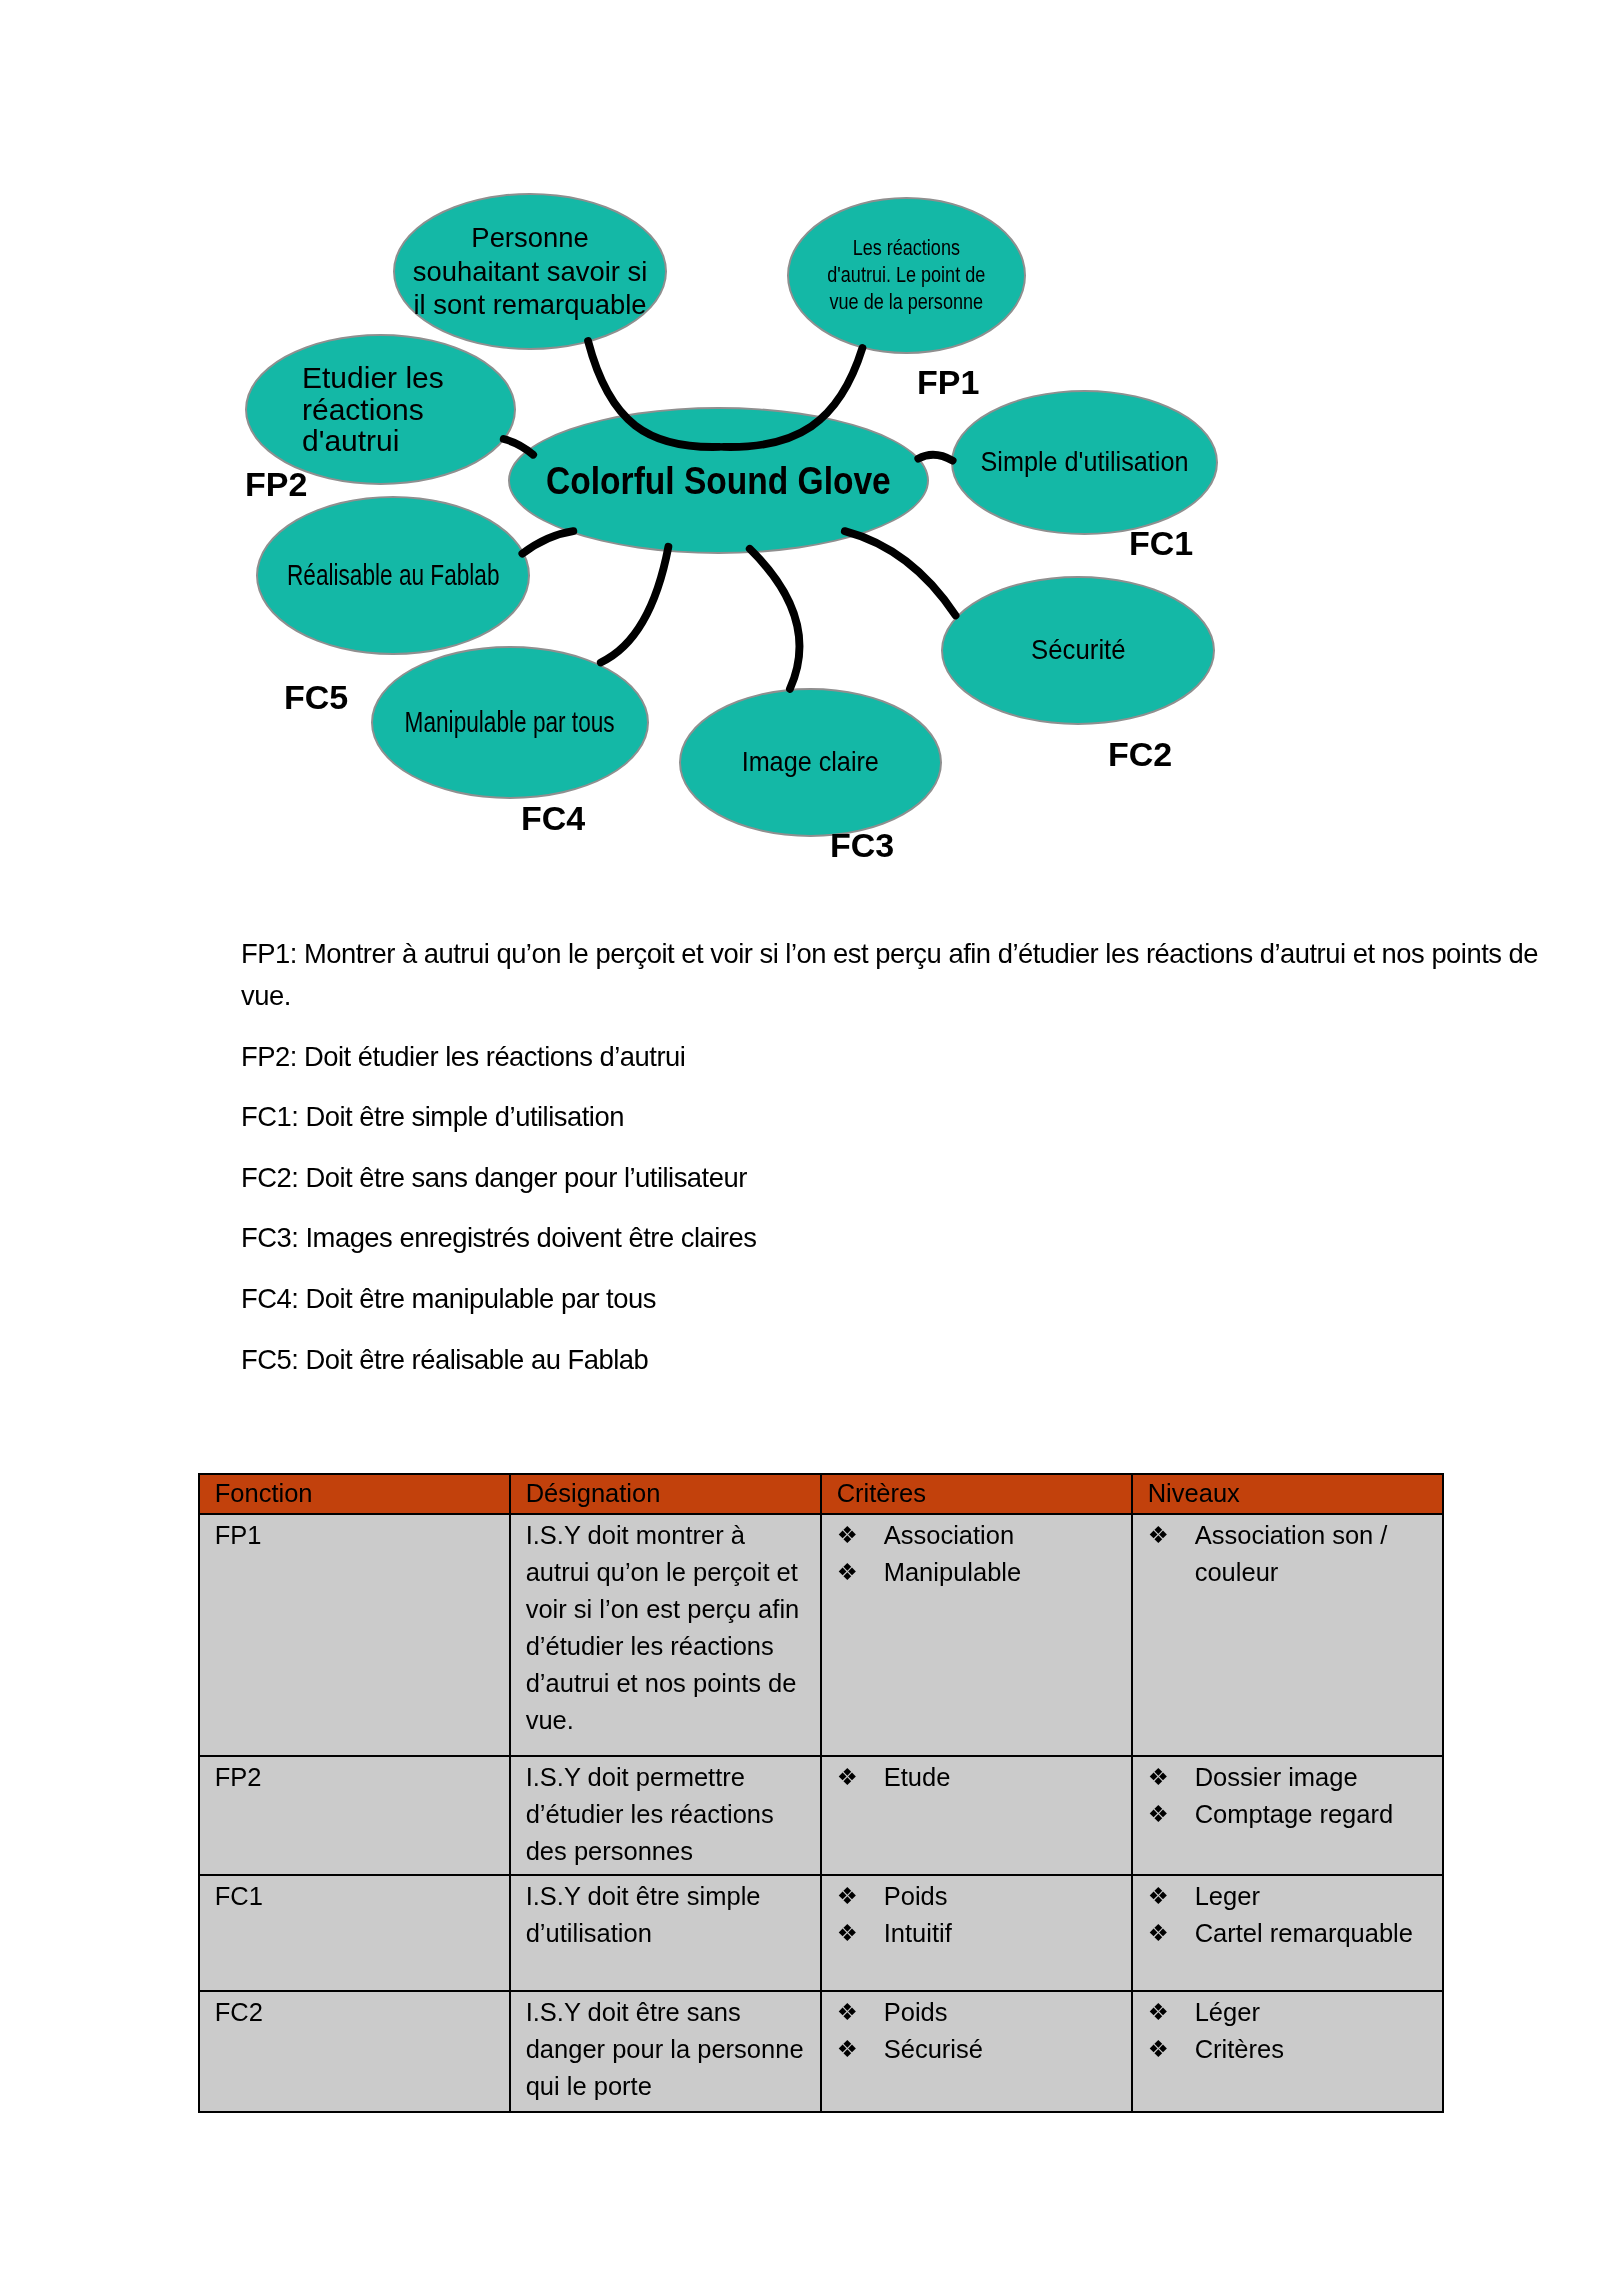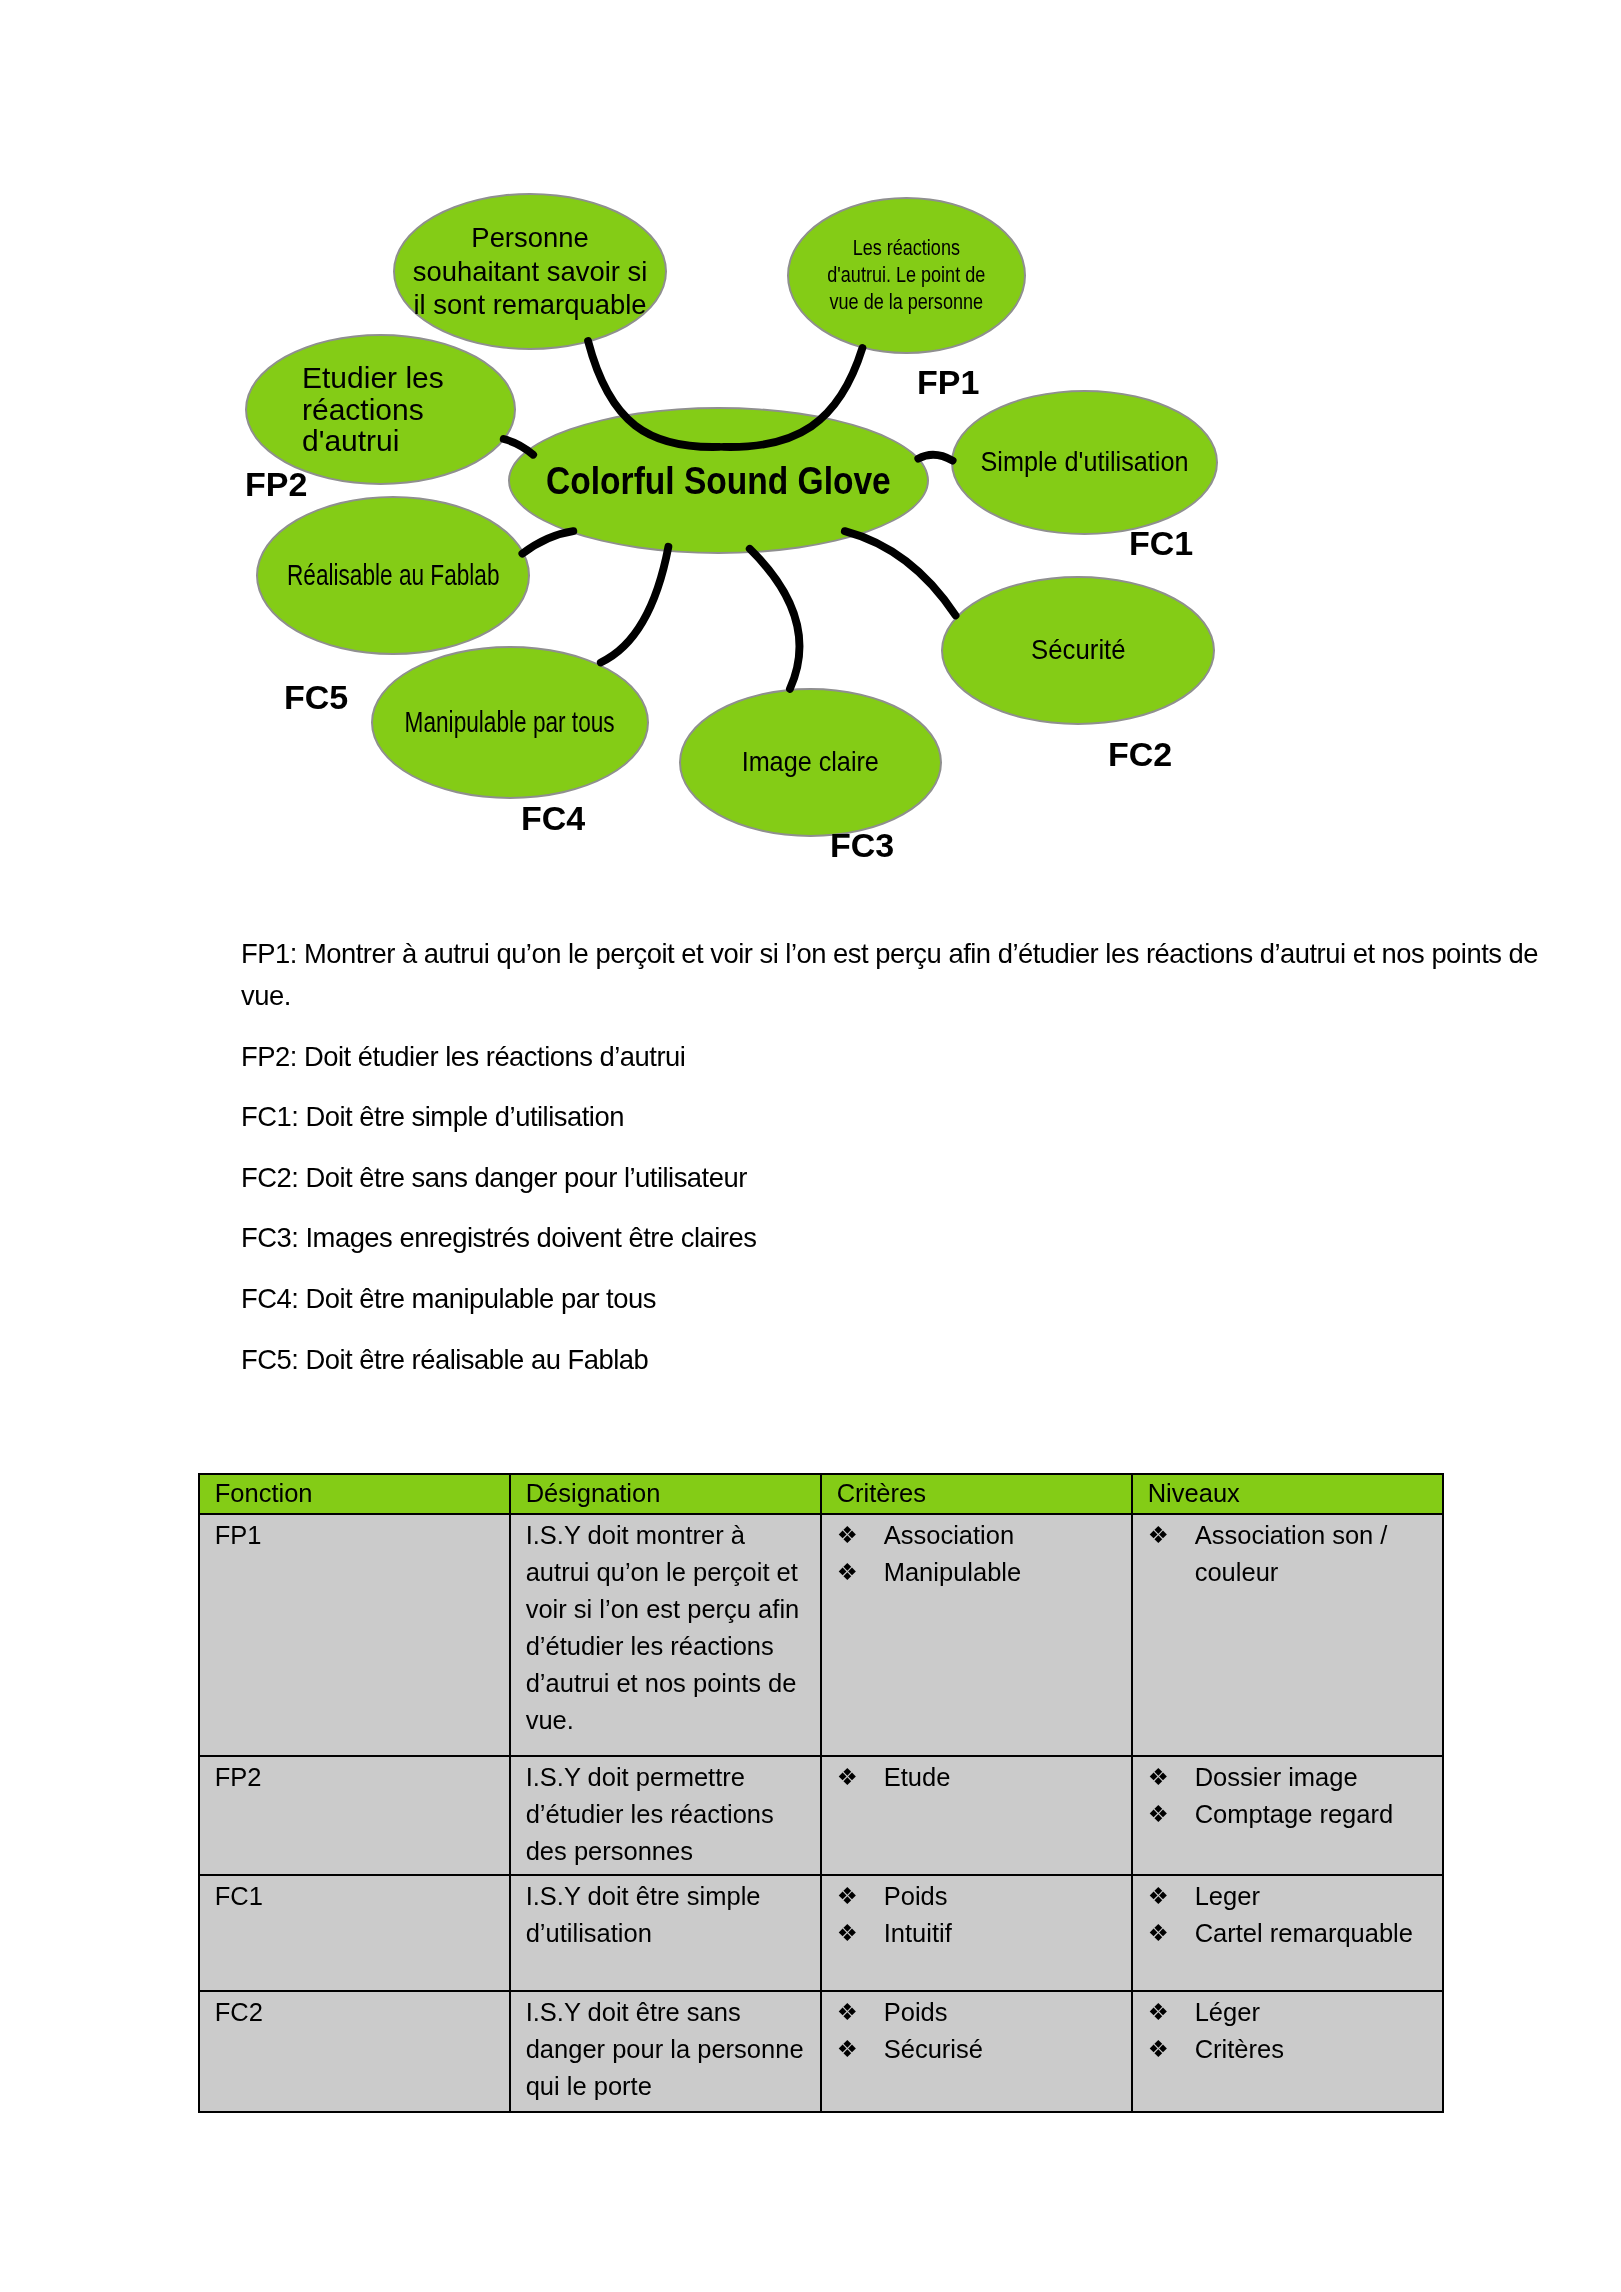--- a/index.html
+++ b/index.html
@@ -7,21 +7,21 @@
     position:relative;
     width:1621px;height:2293px;
     background:#ffffff;
     font-family:"Liberation Sans", sans-serif;
     color:#000;
     overflow:hidden;
   }
   
   .ellipse{
     position:absolute;
-    background:#84cc16;
+    background:#14b8a6;
     border:2px solid #8f8f8f;
     border-radius:50%;
     display:flex;
     align-items:center;
     justify-content:center;
     text-align:center;
     box-sizing:border-box;
     z-index:2;
   }
   .ellipse .txt{line-height:1.22;}
@@ -86,21 +86,21 @@
   #spec-table col{width:311px;}
   #spec-table th,#spec-table td{
     border:2px solid #000;
     vertical-align:top;
     padding:2px 11.8px 3.9px 14.7px;
     font-weight:normal;
     text-align:left;
     overflow:hidden;
   }
   #spec-table th{
-    background:#84cc16;
+    background:#c2410c;
     height:32px;
     border-bottom:2.9px solid #000;
     line-height:32px;
   }
   #spec-table td{background:#cbcbcb;}
   td.list-cell{padding-left:57px;}
   .li{display:flex;align-items:flex-start;}
   .li .bullet{flex:0 0 47px;font-size:23.5px;}
   .li .li-text{flex:1 1 auto;}
   tr.r-fp1 td{height:234px;}

